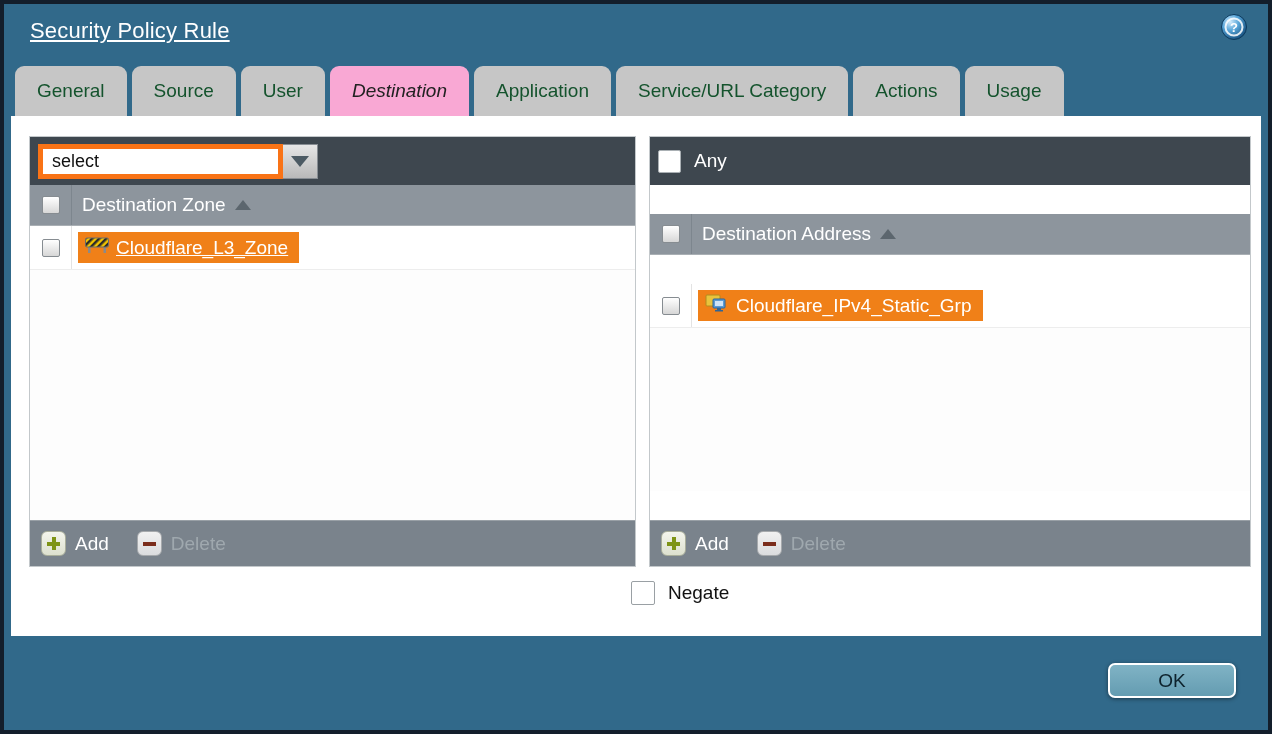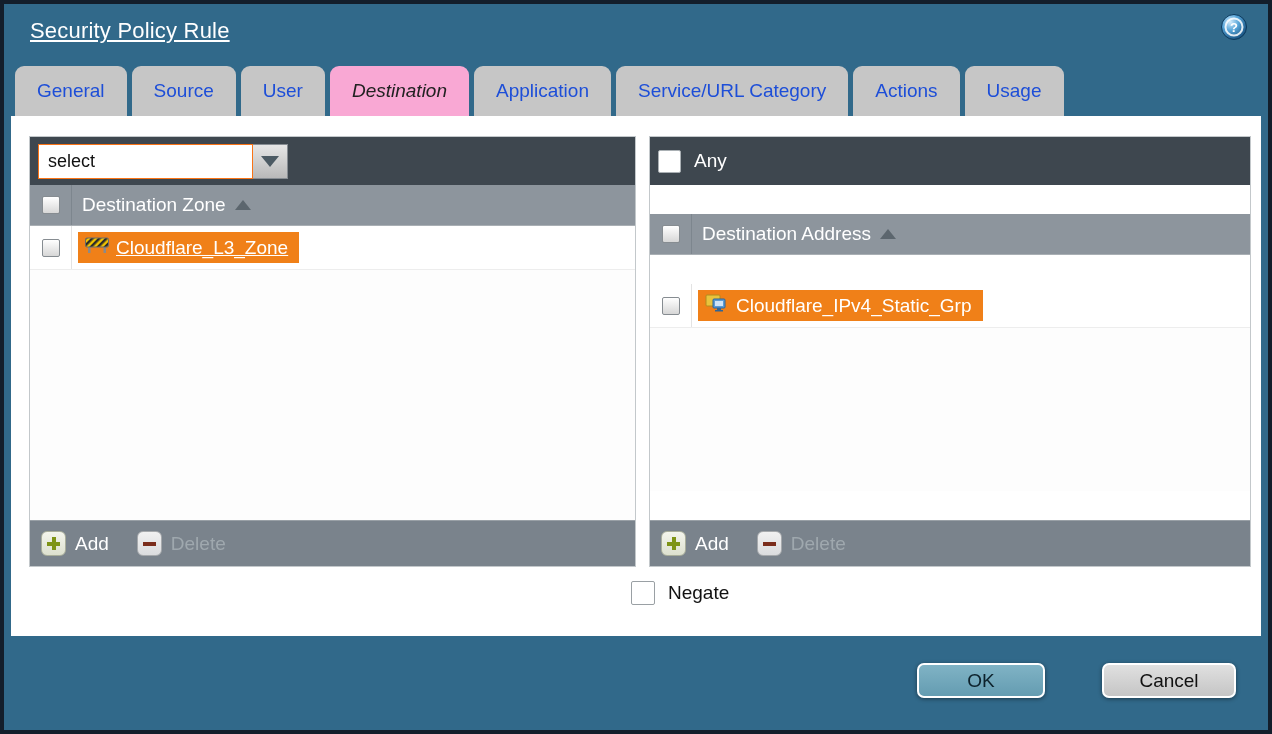--- a/index.html
+++ b/index.html
@@ -14,40 +14,40 @@
   
   .titlebar { position:absolute; top:0; left:0; right:0; height:58px; }
   .title { position:absolute; left:26px; top:14px; color:#fff; font-size:22px; letter-spacing:.2px;text-decoration:underline; }
   .help { position:absolute; right:20px; top:9px; width:28px; height:28px; cursor:pointer; }
 
   
   .tabs { position:absolute; top:62px; left:11px; display:flex; gap:5px; }
   .tab {
     height:50px; line-height:50px; padding:0 22px;
     background:#c6c6c6; border-radius:9px 9px 0 0;
-    color:#1d4ed8; font-size:19px; cursor:pointer; white-space:nowrap;
+    color:#14532d; font-size:19px; cursor:pointer; white-space:nowrap;
   }
   .tab.active { background:#f9a8d4; color:#222;font-style:italic; }
 
   
   .content { position:absolute; left:7px; right:7px; top:112px; height:520px; background:#fff; }
 
   .panel {
     position:absolute; top:20px; height:431px;
     display:flex; flex-direction:column;
     border:1px solid #c3c8cb; background:#fff;
   }
   .panel.zones { left:18px; width:607px; }
   .panel.addresses { left:638px; width:602px;gap:29px; }
 
   .strip { height:48px; background:#3e474f; display:flex; align-items:center; padding:0 8px; flex:none; }
 
   .combo { display:flex; height:35px; }
   .combo-input {
-    width:215px; background:#fff; border:1px solid #f97316;
+    width:245px; background:#fff; border:5px solid #f97316;
     font-size:18px; color:#111; padding:0 9px; display:flex; align-items:center;
   }
   .combo-btn {
     width:35px; background:linear-gradient(#e6e6e6,#b9b9b9);
     border:1px solid #878d93; border-left:none;
     display:flex; align-items:center; justify-content:center; cursor:pointer;
   }
   .tri-down { width:0; height:0; border-left:9px solid transparent; border-right:9px solid transparent; border-top:11px solid #4c5a63; }
 
   .checkbox { background:#fff; border:1px solid #aab0b4; border-radius:2px; cursor:pointer; flex:none; }
@@ -231,16 +231,15 @@
 
     <div class="negate-row">
       <div class="checkbox plain"></div>
       <span class="negate-label">Negate</span>
     </div>
 
   </div>
 
   <div class="footer-bar">
     <button class="btn ok">OK</button>
-    <button class="btn cancel">Cancel</button>
   </div>
 
 </div>
 
 </body></html>

